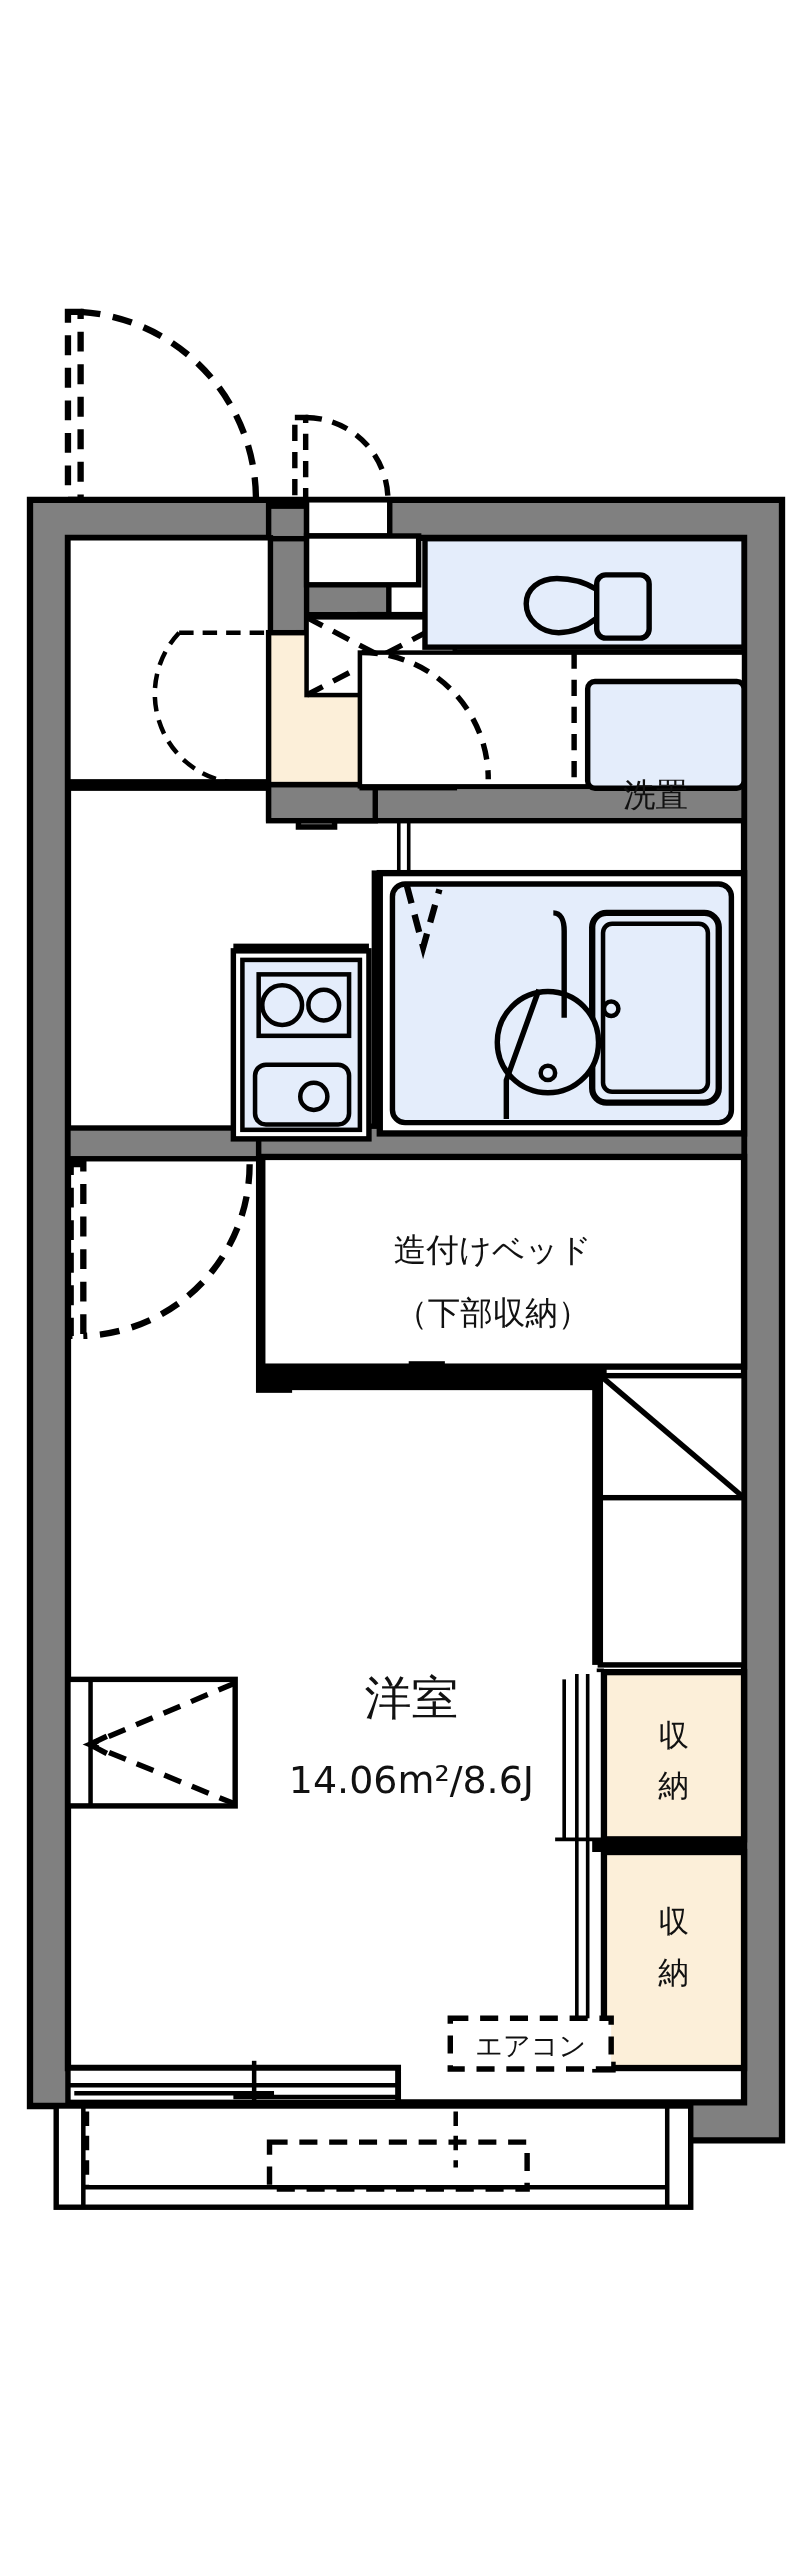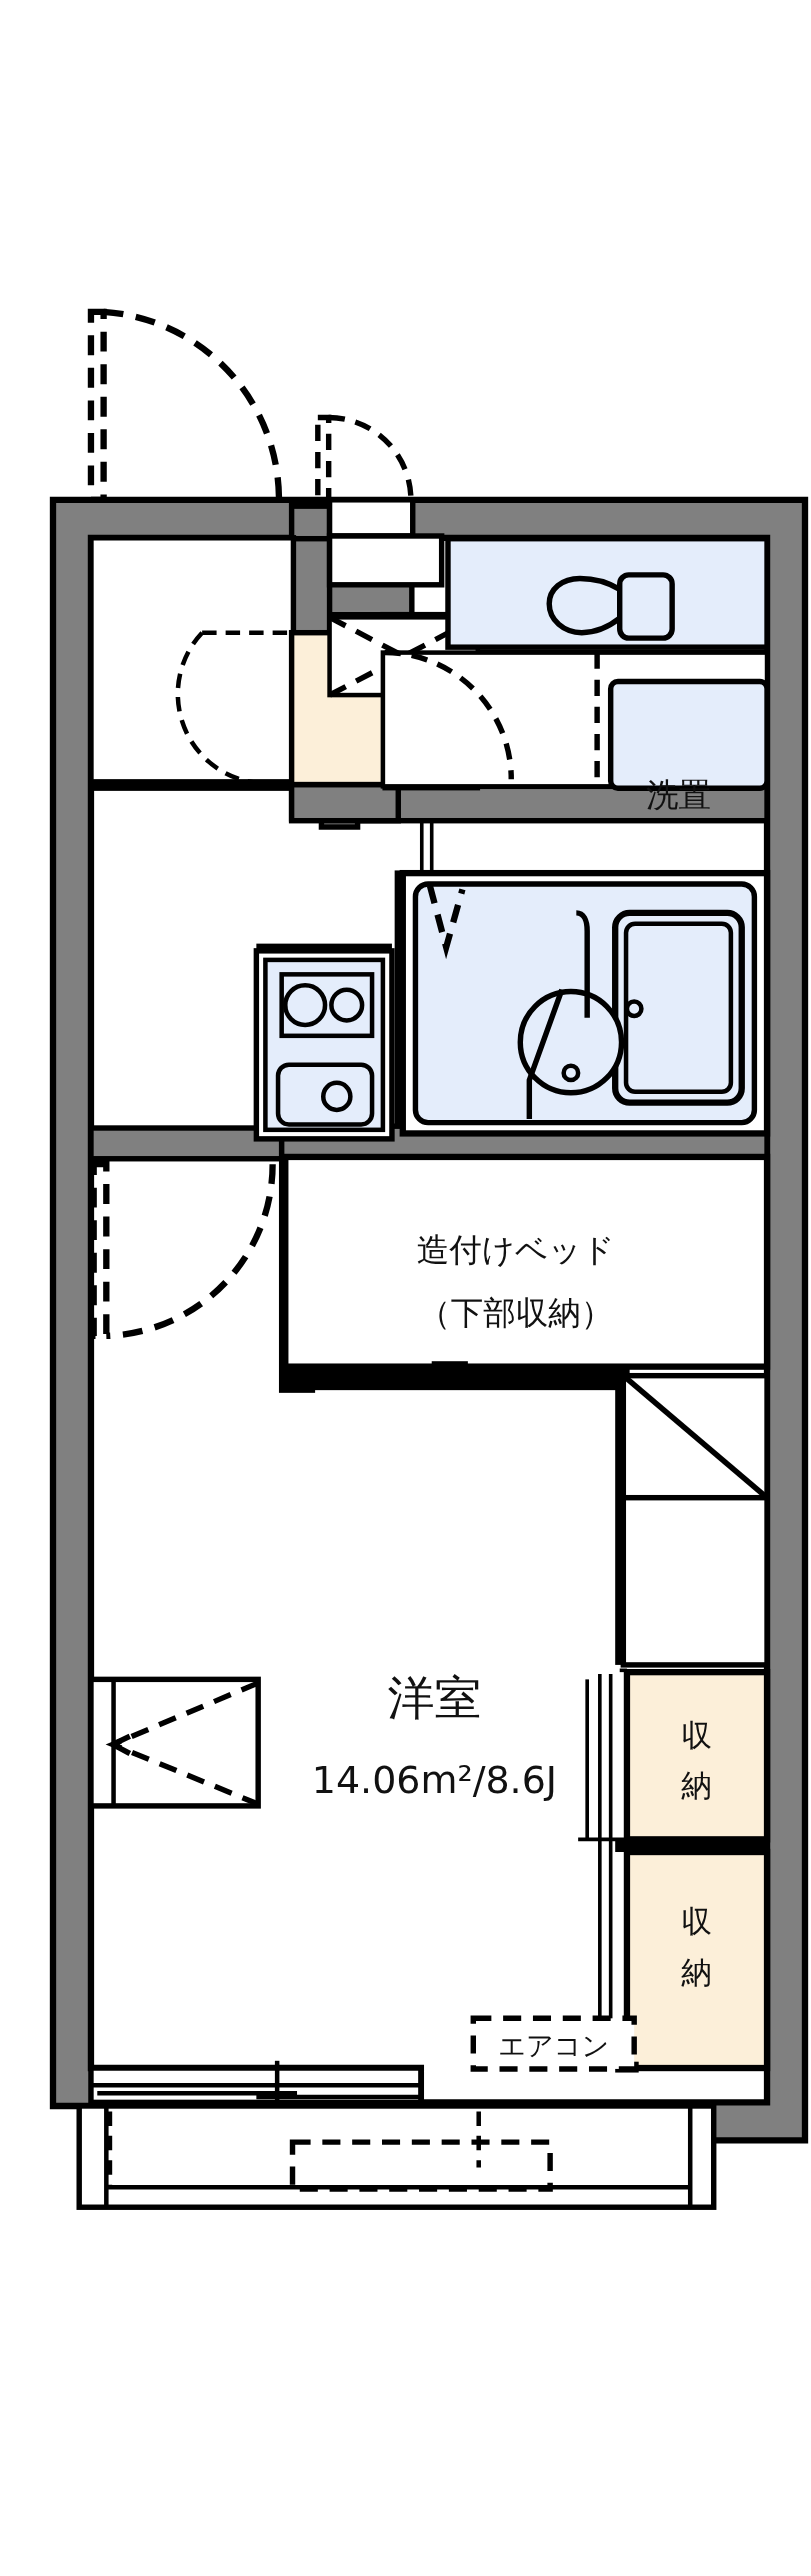--- a/index.html
+++ b/index.html
@@ -1,21 +1,21 @@
 <!DOCTYPE html>
 <html style="font-size:14.5px"><head>
 <meta charset="utf-8">
 <style>
   html,body{margin:0;padding:0;background:#ffffff;}
   body{
     width:812px;height:2576px;
     font-family:"Liberation Sans","DejaVu Sans",sans-serif;
     overflow:hidden;
   }
-  #plan-root{position:relative;width:740px;height:2576px;background:#fff;padding-left:23px;}
+  #plan-root{position:relative;width:740px;height:2576px;background:#fff;}
   svg{display:block;}
   .lbl{
     font-family:"DejaVu Sans","Liberation Sans",sans-serif;
     fill:#111111;
     text-anchor:middle;
     dominant-baseline:middle;
   }
   .lbl-room{font-size:52px;}
   .lbl-area{font-size:42px;}
   .lbl-fixt{font-size:36px;}

